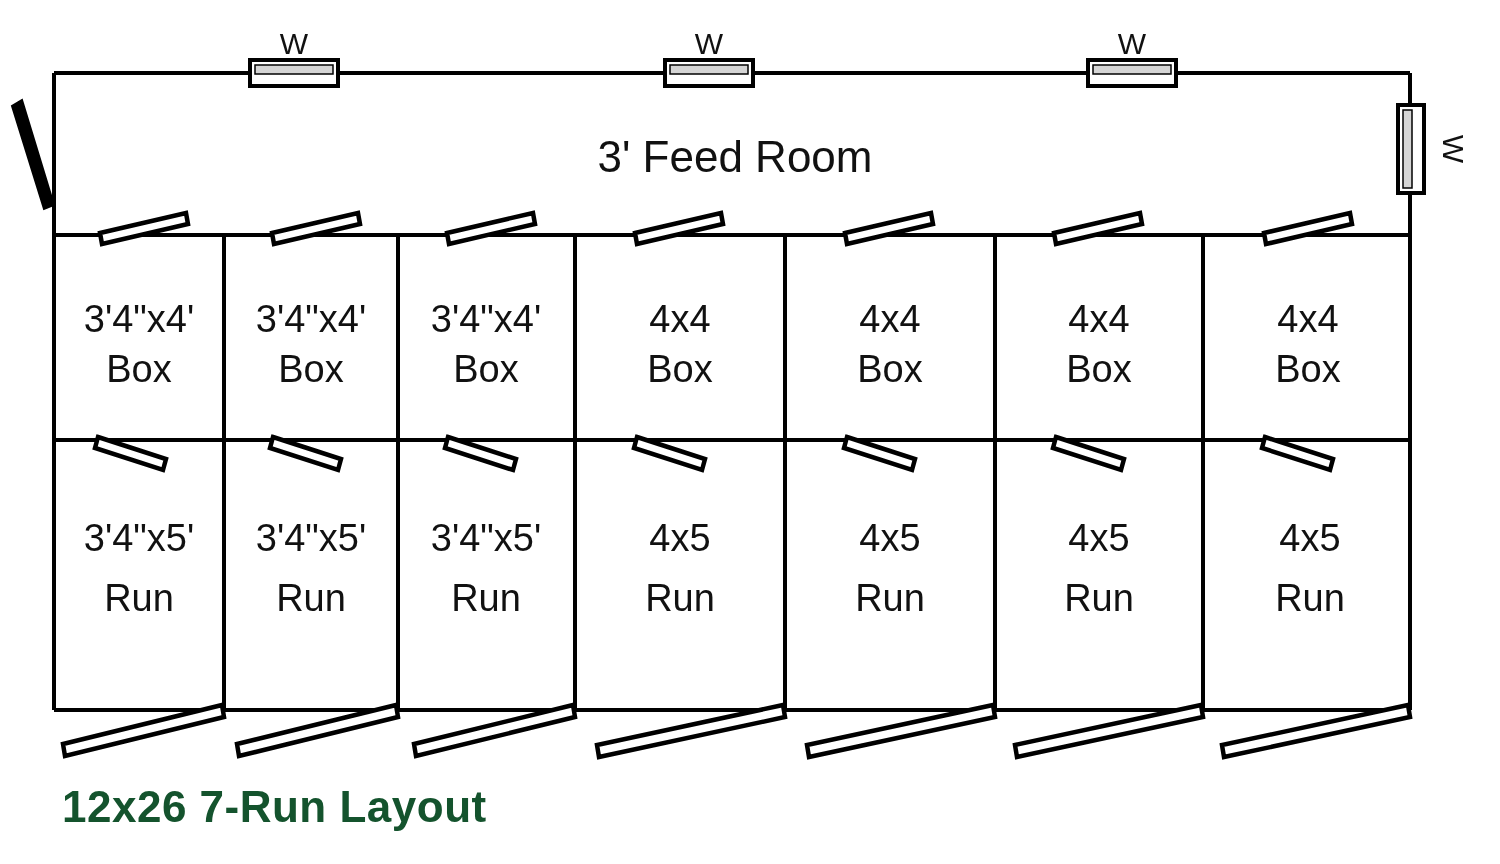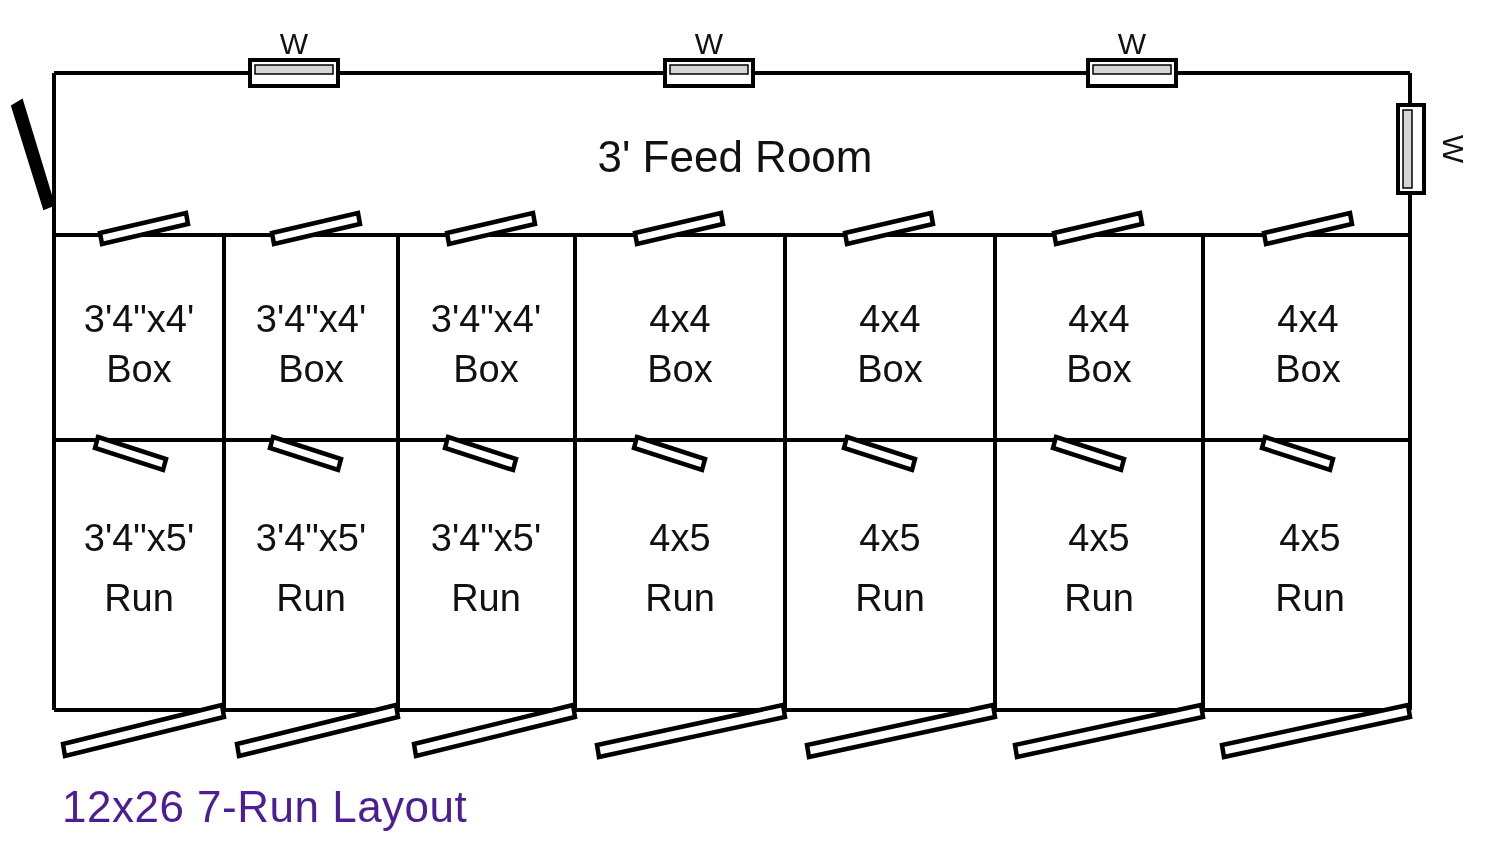--- a/index.html
+++ b/index.html
@@ -69,23 +69,23 @@
   }
   .win-label {
     font-size: 30px;
   }
   .caption-text {
     position: absolute;
     left: 62px;
     top: 782px;
     font-family: "Liberation Sans", sans-serif;
     font-size: 44px;
-    font-weight: 400;
+    font-weight: 700;
     letter-spacing: 0.5px;
-    color: #4c1d95;
+    color: #14532d;
     white-space: nowrap;
   }
 </style>
 </head>
 <body>
 
 <div id="stage">
 
   <svg id="plan-svg" viewBox="0 0 1500 864">
 

